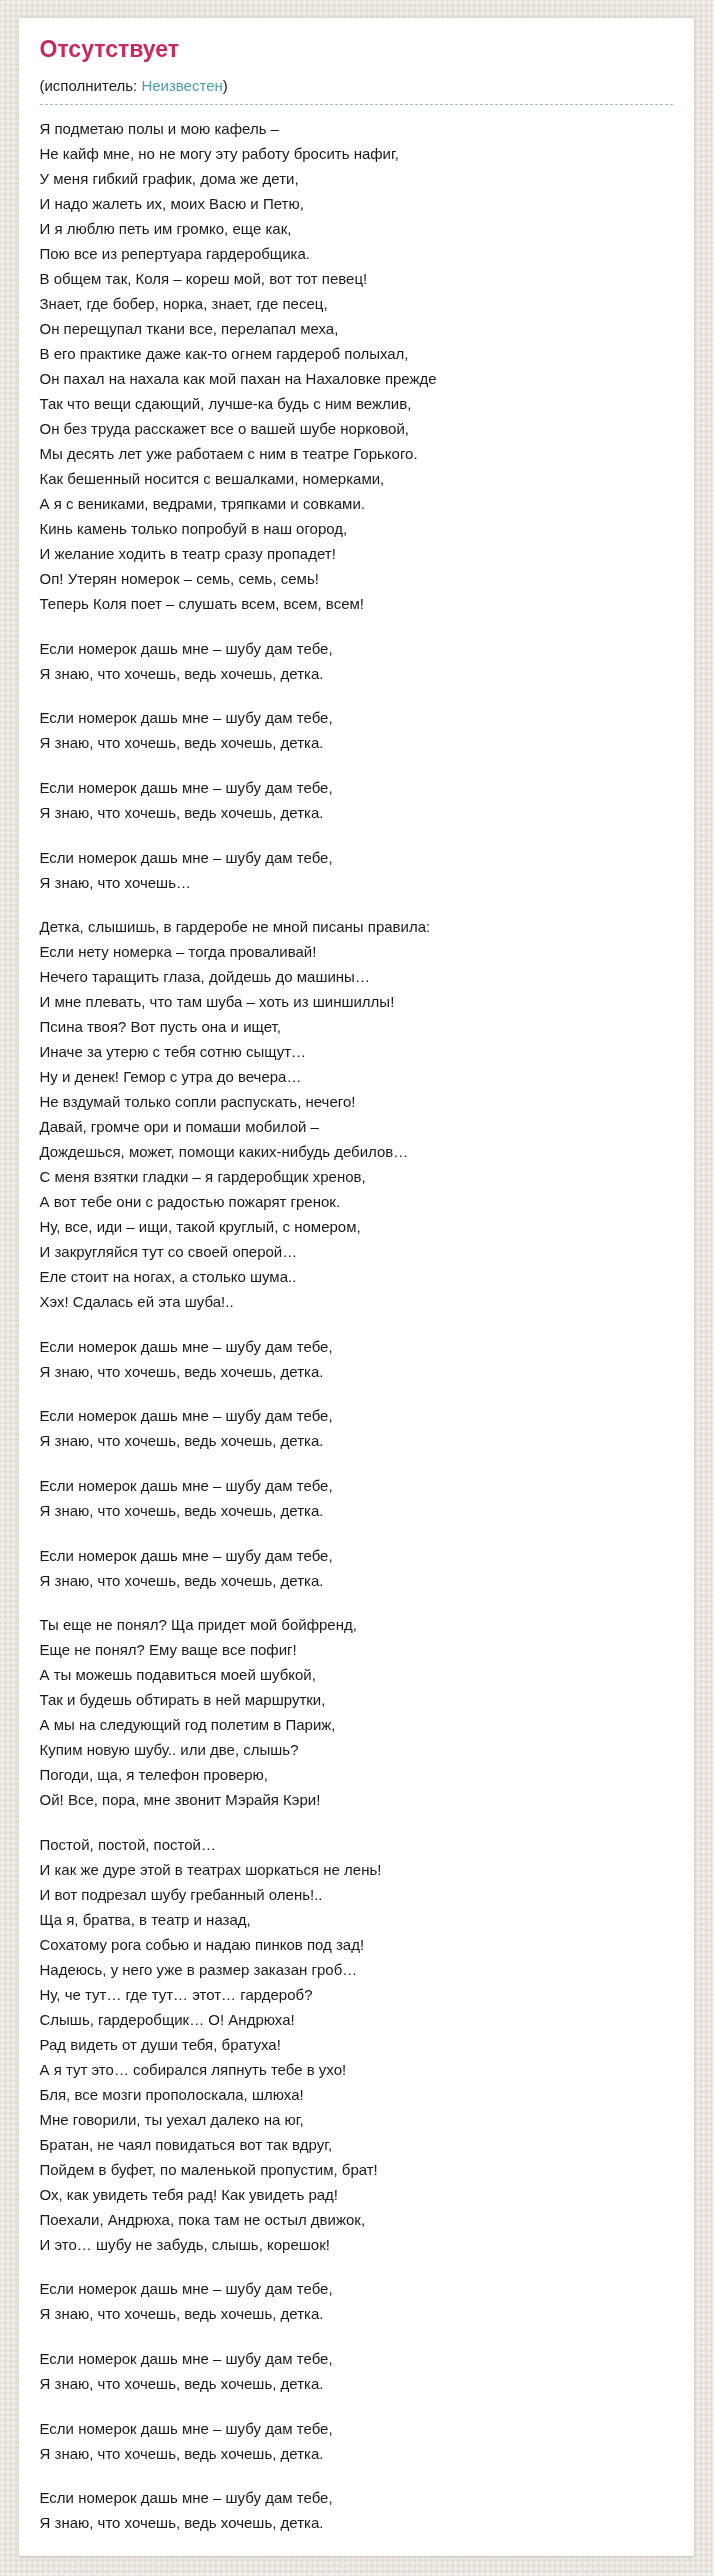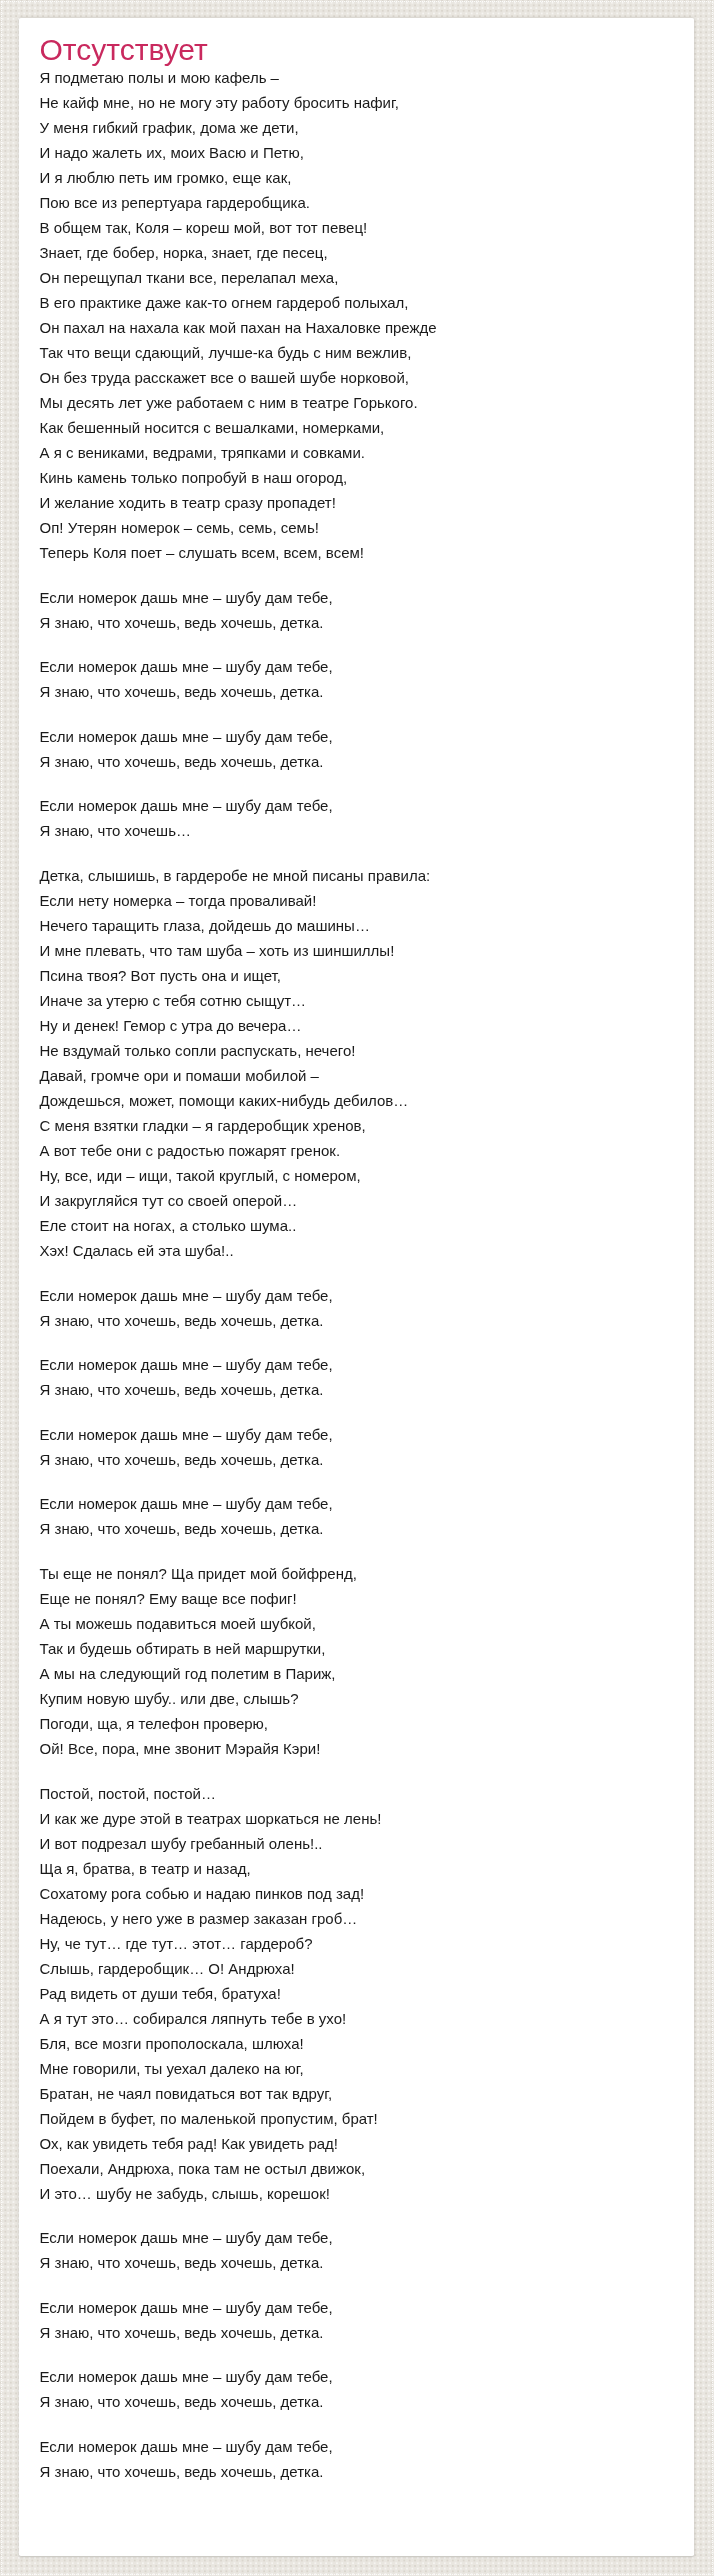--- a/index.html
+++ b/index.html
@@ -32,24 +32,24 @@
     width: 675px;
     height: 2538px;
     box-sizing: border-box;
     background: #ffffff;
     box-shadow: 0 0.9px 2.7px rgba(0,0,0,0.18);
     border-radius: 1.8px;
     padding: 18px 21.4px 21.4px 20.5px;
     overflow: hidden;
   }
   h1.song-title {
-    margin: 0 0 2px 0;
-    font-size: 30px;
+    margin: 0 0 13px 0;
+    font-size: 23px;
     line-height: 27px;
-    font-weight: normal;
+    font-weight: bold;
     color: #c9295e;
   }
   .artist-line {
     font-size: 15px;
     line-height: 19.6px;
     color: #1c1c1c;
     padding-bottom: 8px;
     border-bottom: 0.9px dashed #9fbccb;
     margin-bottom: 11.6px;
   }
@@ -67,20 +67,23 @@
     padding: 0;
   }
 </style>
 </head>
 <body>
 
 <div class="stitch"></div>
 
 <div class="card">
   <h1 class="song-title">Отсутствует</h1>
+  <div class="artist-line">
+    <span>(исполнитель: </span><a href="#">Неизвестен</a><span>)</span>
+  </div>
   <div class="lyrics">
       <p class="stanza">Я подметаю полы и мою кафель –<br>Не кайф мне, но не могу эту работу бросить нафиг,<br>У меня гибкий график, дома же дети,<br>И надо жалеть их, моих Васю и Петю,<br>И я люблю петь им громко, еще как,<br>Пою все из репертуара гардеробщика.<br>В общем так, Коля – кореш мой, вот тот певец!<br>Знает, где бобер, норка, знает, где песец,<br>Он перещупал ткани все, перелапал меха,<br>В его практике даже как-то огнем гардероб полыхал,<br>Он пахал на нахала как мой пахан на Нахаловке прежде<br>Так что вещи сдающий, лучше-ка будь с ним вежлив,<br>Он без труда расскажет все о вашей шубе норковой,<br>Мы десять лет уже работаем с ним в театре Горького.<br>Как бешенный носится с вешалками, номерками,<br>А я с вениками, ведрами, тряпками и совками.<br>Кинь камень только попробуй в наш огород,<br>И желание ходить в театр сразу пропадет!<br>Оп! Утерян номерок – семь, семь, семь!<br>Теперь Коля поет – слушать всем, всем, всем!</p>
       <p class="stanza">Если номерок дашь мне – шубу дам тебе,<br>Я знаю, что хочешь, ведь хочешь, детка.</p>
       <p class="stanza">Если номерок дашь мне – шубу дам тебе,<br>Я знаю, что хочешь, ведь хочешь, детка.</p>
       <p class="stanza">Если номерок дашь мне – шубу дам тебе,<br>Я знаю, что хочешь, ведь хочешь, детка.</p>
       <p class="stanza">Если номерок дашь мне – шубу дам тебе,<br>Я знаю, что хочешь…</p>
       <p class="stanza">Детка, слышишь, в гардеробе не мной писаны правила:<br>Если нету номерка – тогда проваливай!<br>Нечего таращить глаза, дойдешь до машины…<br>И мне плевать, что там шуба – хоть из шиншиллы!<br>Псина твоя? Вот пусть она и ищет,<br>Иначе за утерю с тебя сотню сыщут…<br>Ну и денек! Гемор с утра до вечера…<br>Не вздумай только сопли распускать, нечего!<br>Давай, громче ори и помаши мобилой –<br>Дождешься, может, помощи каких-нибудь дебилов…<br>С меня взятки гладки – я гардеробщик хренов,<br>А вот тебе они с радостью пожарят гренок.<br>Ну, все, иди – ищи, такой круглый, с номером,<br>И закругляйся тут со своей оперой…<br>Еле стоит на ногах, а столько шума..<br>Хэх! Сдалась ей эта шуба!..</p>
       <p class="stanza">Если номерок дашь мне – шубу дам тебе,<br>Я знаю, что хочешь, ведь хочешь, детка.</p>
       <p class="stanza">Если номерок дашь мне – шубу дам тебе,<br>Я знаю, что хочешь, ведь хочешь, детка.</p>
       <p class="stanza">Если номерок дашь мне – шубу дам тебе,<br>Я знаю, что хочешь, ведь хочешь, детка.</p>

